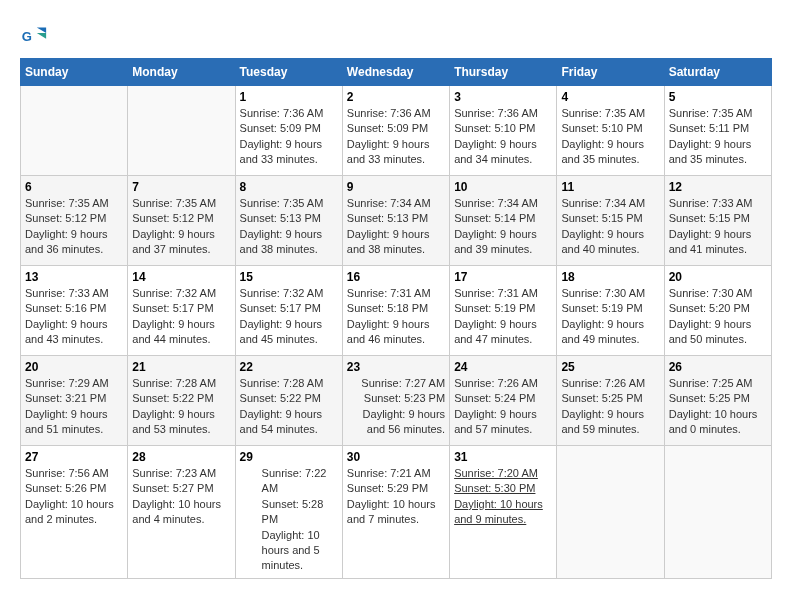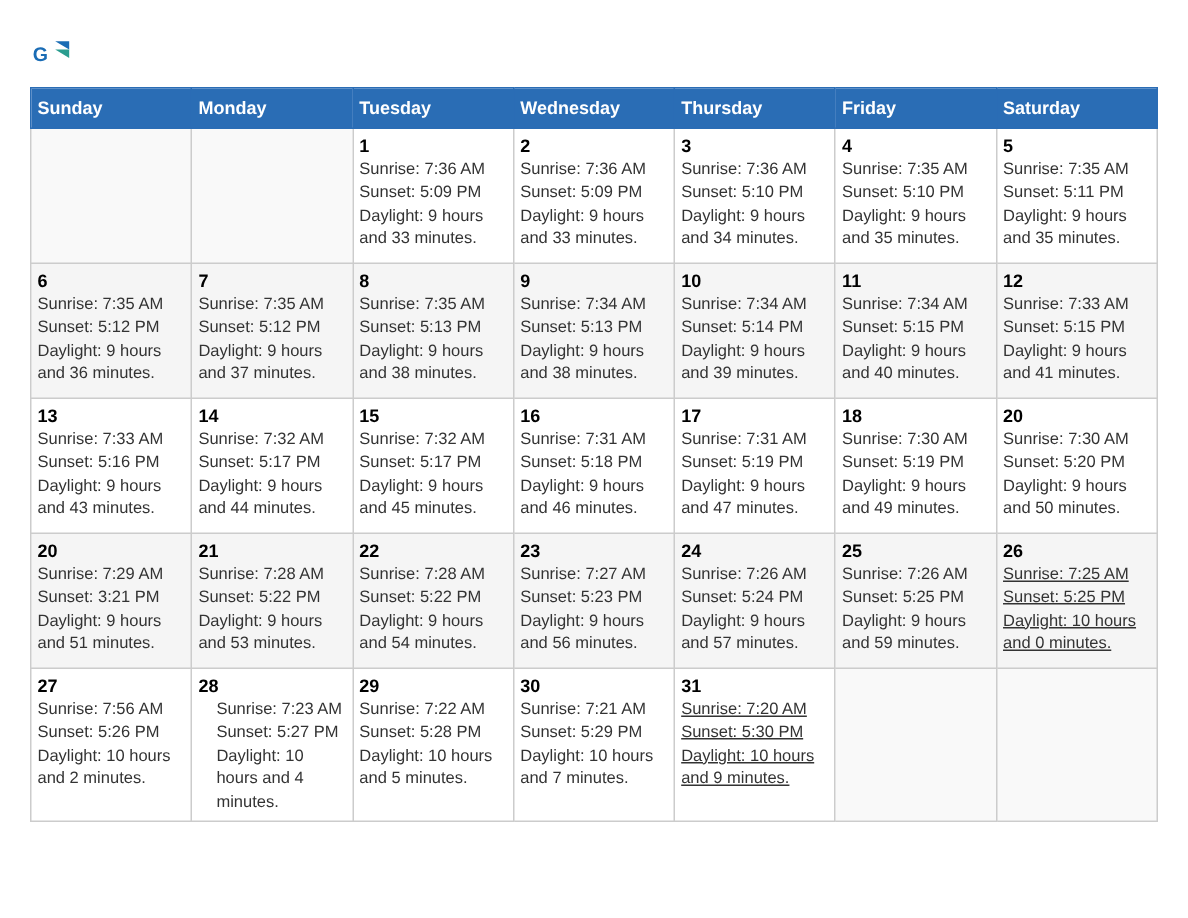--- a/index.html
+++ b/index.html
@@ -257,59 +257,59 @@
 Daylight: 9 hours and 53 minutes.</div>
         </td>
         <td>
           <span class="day-number">22</span>
           <div class="day-info" style="white-space: pre-line;">Sunrise: 7:28 AM
 Sunset: 5:22 PM
 Daylight: 9 hours and 54 minutes.</div>
         </td>
         <td>
           <span class="day-number">23</span>
-          <div class="day-info" style="white-space: pre-line;">Sunrise: 7:27 AM
+          <div class="day-info" style="white-space: pre-line; text-align: right;">Sunrise: 7:27 AM
 Sunset: 5:23 PM
 Daylight: 9 hours and 56 minutes.</div>
         </td>
         <td>
           <span class="day-number">24</span>
           <div class="day-info" style="white-space: pre-line;">Sunrise: 7:26 AM
 Sunset: 5:24 PM
 Daylight: 9 hours and 57 minutes.</div>
         </td>
         <td>
           <span class="day-number">25</span>
           <div class="day-info" style="white-space: pre-line;">Sunrise: 7:26 AM
 Sunset: 5:25 PM
 Daylight: 9 hours and 59 minutes.</div>
         </td>
         <td>
           <span class="day-number">26</span>
-          <div class="day-info" style="white-space: pre-line; text-decoration: underline;">Sunrise: 7:25 AM
+          <div class="day-info" style="white-space: pre-line;">Sunrise: 7:25 AM
 Sunset: 5:25 PM
 Daylight: 10 hours and 0 minutes.</div>
         </td>
       </tr>
       <tr>
         <td>
           <span class="day-number">27</span>
           <div class="day-info" style="white-space: pre-line;">Sunrise: 7:56 AM
 Sunset: 5:26 PM
 Daylight: 10 hours and 2 minutes.</div>
         </td>
         <td>
           <span class="day-number">28</span>
-          <div class="day-info" style="white-space: pre-line; margin-left: 12px;">Sunrise: 7:23 AM
+          <div class="day-info" style="white-space: pre-line;">Sunrise: 7:23 AM
 Sunset: 5:27 PM
 Daylight: 10 hours and 4 minutes.</div>
         </td>
         <td>
           <span class="day-number">29</span>
-          <div class="day-info" style="white-space: pre-line;">Sunrise: 7:22 AM
+          <div class="day-info" style="white-space: pre-line; margin-left: 22px;">Sunrise: 7:22 AM
 Sunset: 5:28 PM
 Daylight: 10 hours and 5 minutes.</div>
         </td>
         <td>
           <span class="day-number">30</span>
           <div class="day-info" style="white-space: pre-line;">Sunrise: 7:21 AM
 Sunset: 5:29 PM
 Daylight: 10 hours and 7 minutes.</div>
         </td>
         <td>

